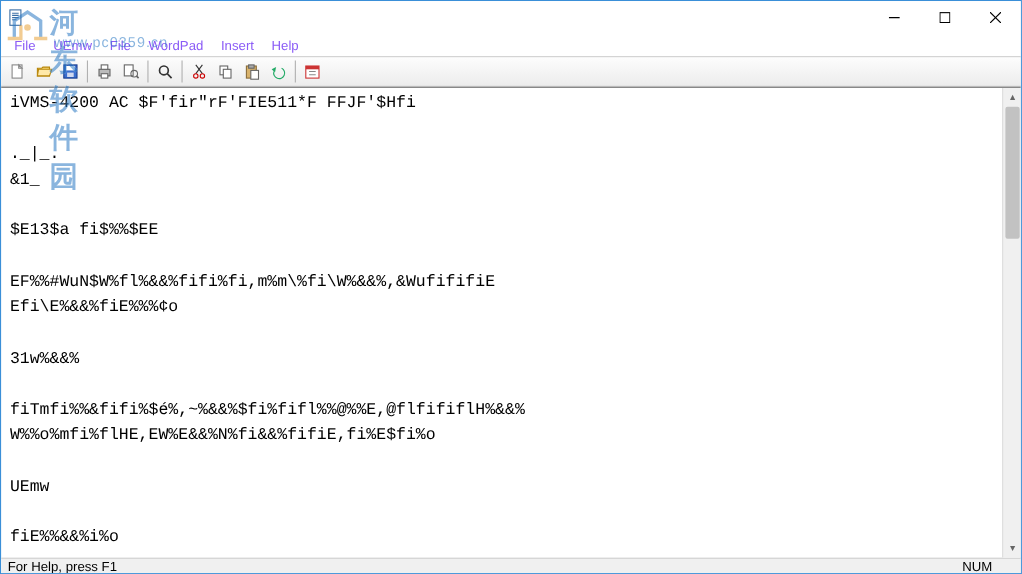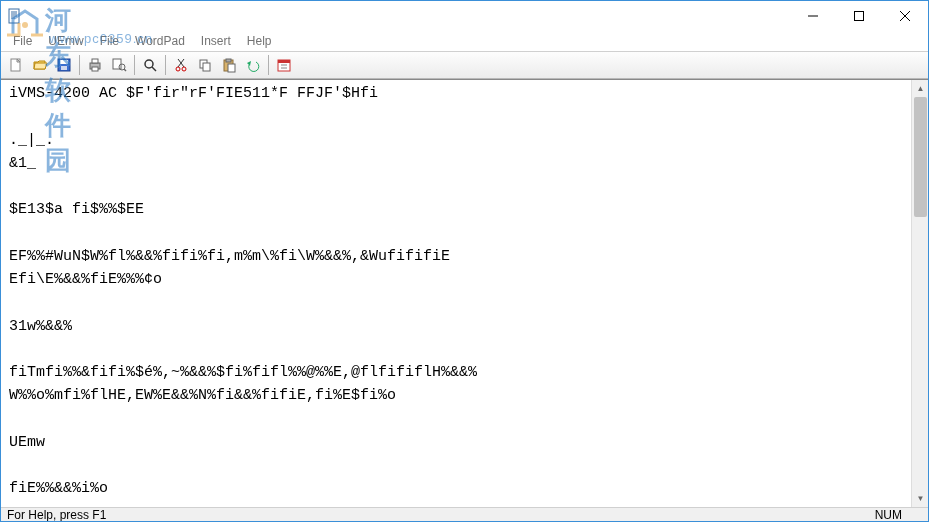--- a/index.html
+++ b/index.html
@@ -47,21 +47,21 @@
 .menubar {
   height: 20px;
   display: flex;
   align-items: center;
   padding-left: 4px;
   background: #fff;
 }
 .menu-item {
   padding: 2px 8px;
   font-size: 12px;
-  color: #737373;
+  color: #8b5cf6;
 }
 .toolbar {
   height: 28px;
   background: linear-gradient(#fdfdfd,#ececec);
   border-top: 1px solid #d0d0d0;
   border-bottom: 1px solid #b8b8b8;
   display: flex;
   align-items: center;
   padding: 0 4px;
   gap: 2px;

